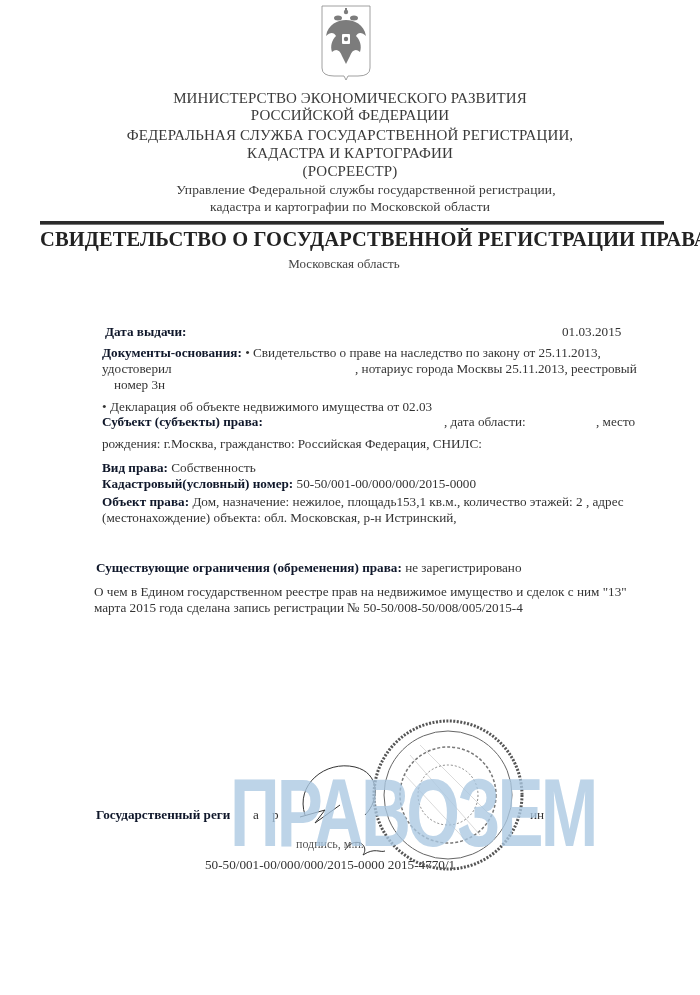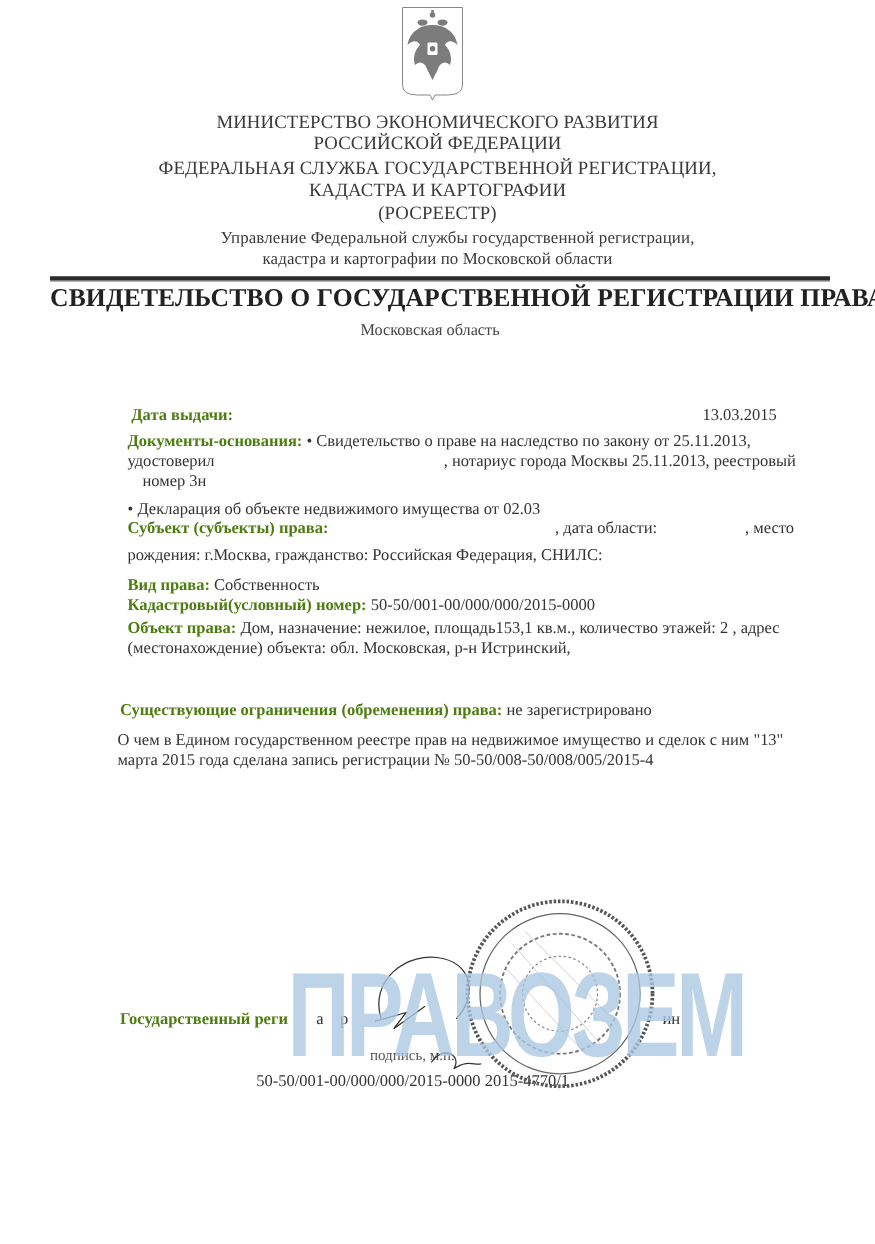--- a/index.html
+++ b/index.html
@@ -9,21 +9,21 @@
       color: #2a2a2a;
     }
     .abs { position: absolute; }
     .emblem { left: 318px; top: 2px; width: 56px; height: 82px; }
     .hdr { left: 0; width: 700px; text-align: center; font-size: 15px; color: #3a3a3a; letter-spacing: 0.1px; white-space: nowrap; }
     .hdr.small { font-size: 13.5px; }
     .rule { left: 40px; width: 624px; top: 221px; height: 3px; background: #2b2b2b; border-bottom: 1px solid #777; }
     .title { left: 40px; width: 624px; top: 228px; text-align: center; font-size: 20.5px; font-weight: bold; color: #222; white-space: nowrap; letter-spacing: 0.1px; }
     .region { left: 0; width: 688px; top: 256px; text-align: center; font-size: 13px; color: #444; }
     .body-text { font-size: 13.2px; color: #333; white-space: nowrap; line-height: 16px; }
-    .lbl { font-weight: bold; color: #4d7c0f; }
+    .lbl { font-weight: bold; color: #0f172a; }
     .watermark {
       left: 230px; top: 773px; width: 372px; height: 80px;
       font-family: "Liberation Sans", "DejaVu Sans", sans-serif;
       font-weight: bold; font-size: 96px; line-height: 80px;
       color: rgba(170, 200, 225, 0.78);
       letter-spacing: -4px;
       transform: scaleX(0.72); transform-origin: left top;
       white-space: nowrap;
     }
     .stamp { left: 370px; top: 715px; width: 155px; height: 160px; }
@@ -60,21 +60,21 @@
 <div class="abs hdr small" style="top:199px;">кадастра и картографии по Московской области</div>
 
 <div class="abs rule"></div>
 
 <div class="abs title">СВИДЕТЕЛЬСТВО О ГОСУДАРСТВЕННОЙ РЕГИСТРАЦИИ ПРАВА</div>
 <div class="abs region">Московская область</div>
 
 <div class="abs body-text" style="left:105px; top:324px;">
   <span class="lbl">Дата выдачи:</span>
 </div>
-<div class="abs body-text" style="left:562px; top:324px;">13.03.2015</div>
+<div class="abs body-text" style="left:562px; top:324px;">01.03.2015</div>
 
 <div class="abs body-text" style="left:102px; top:345px;text-align:center;">
   <span class="lbl">Документы-основания:</span><span> • Свидетельство о праве на наследство по закону от 25.11.2013,</span>
 </div>
 <div class="abs body-text" style="left:102px; top:361px;">удостоверил</div>
 <div class="abs body-text" style="left:355px; top:361px;">, нотариус города Москвы 25.11.2013, реестровый</div>
 <div class="abs body-text" style="left:114px; top:377px;font-family:Liberation Serif, serif;">номер 3н</div>
 <div class="abs body-text" style="left:102px; top:399px;">• Декларация об объекте недвижимого имущества от 02.03</div>
 
 <div class="abs body-text" style="left:102px; top:414px;">

